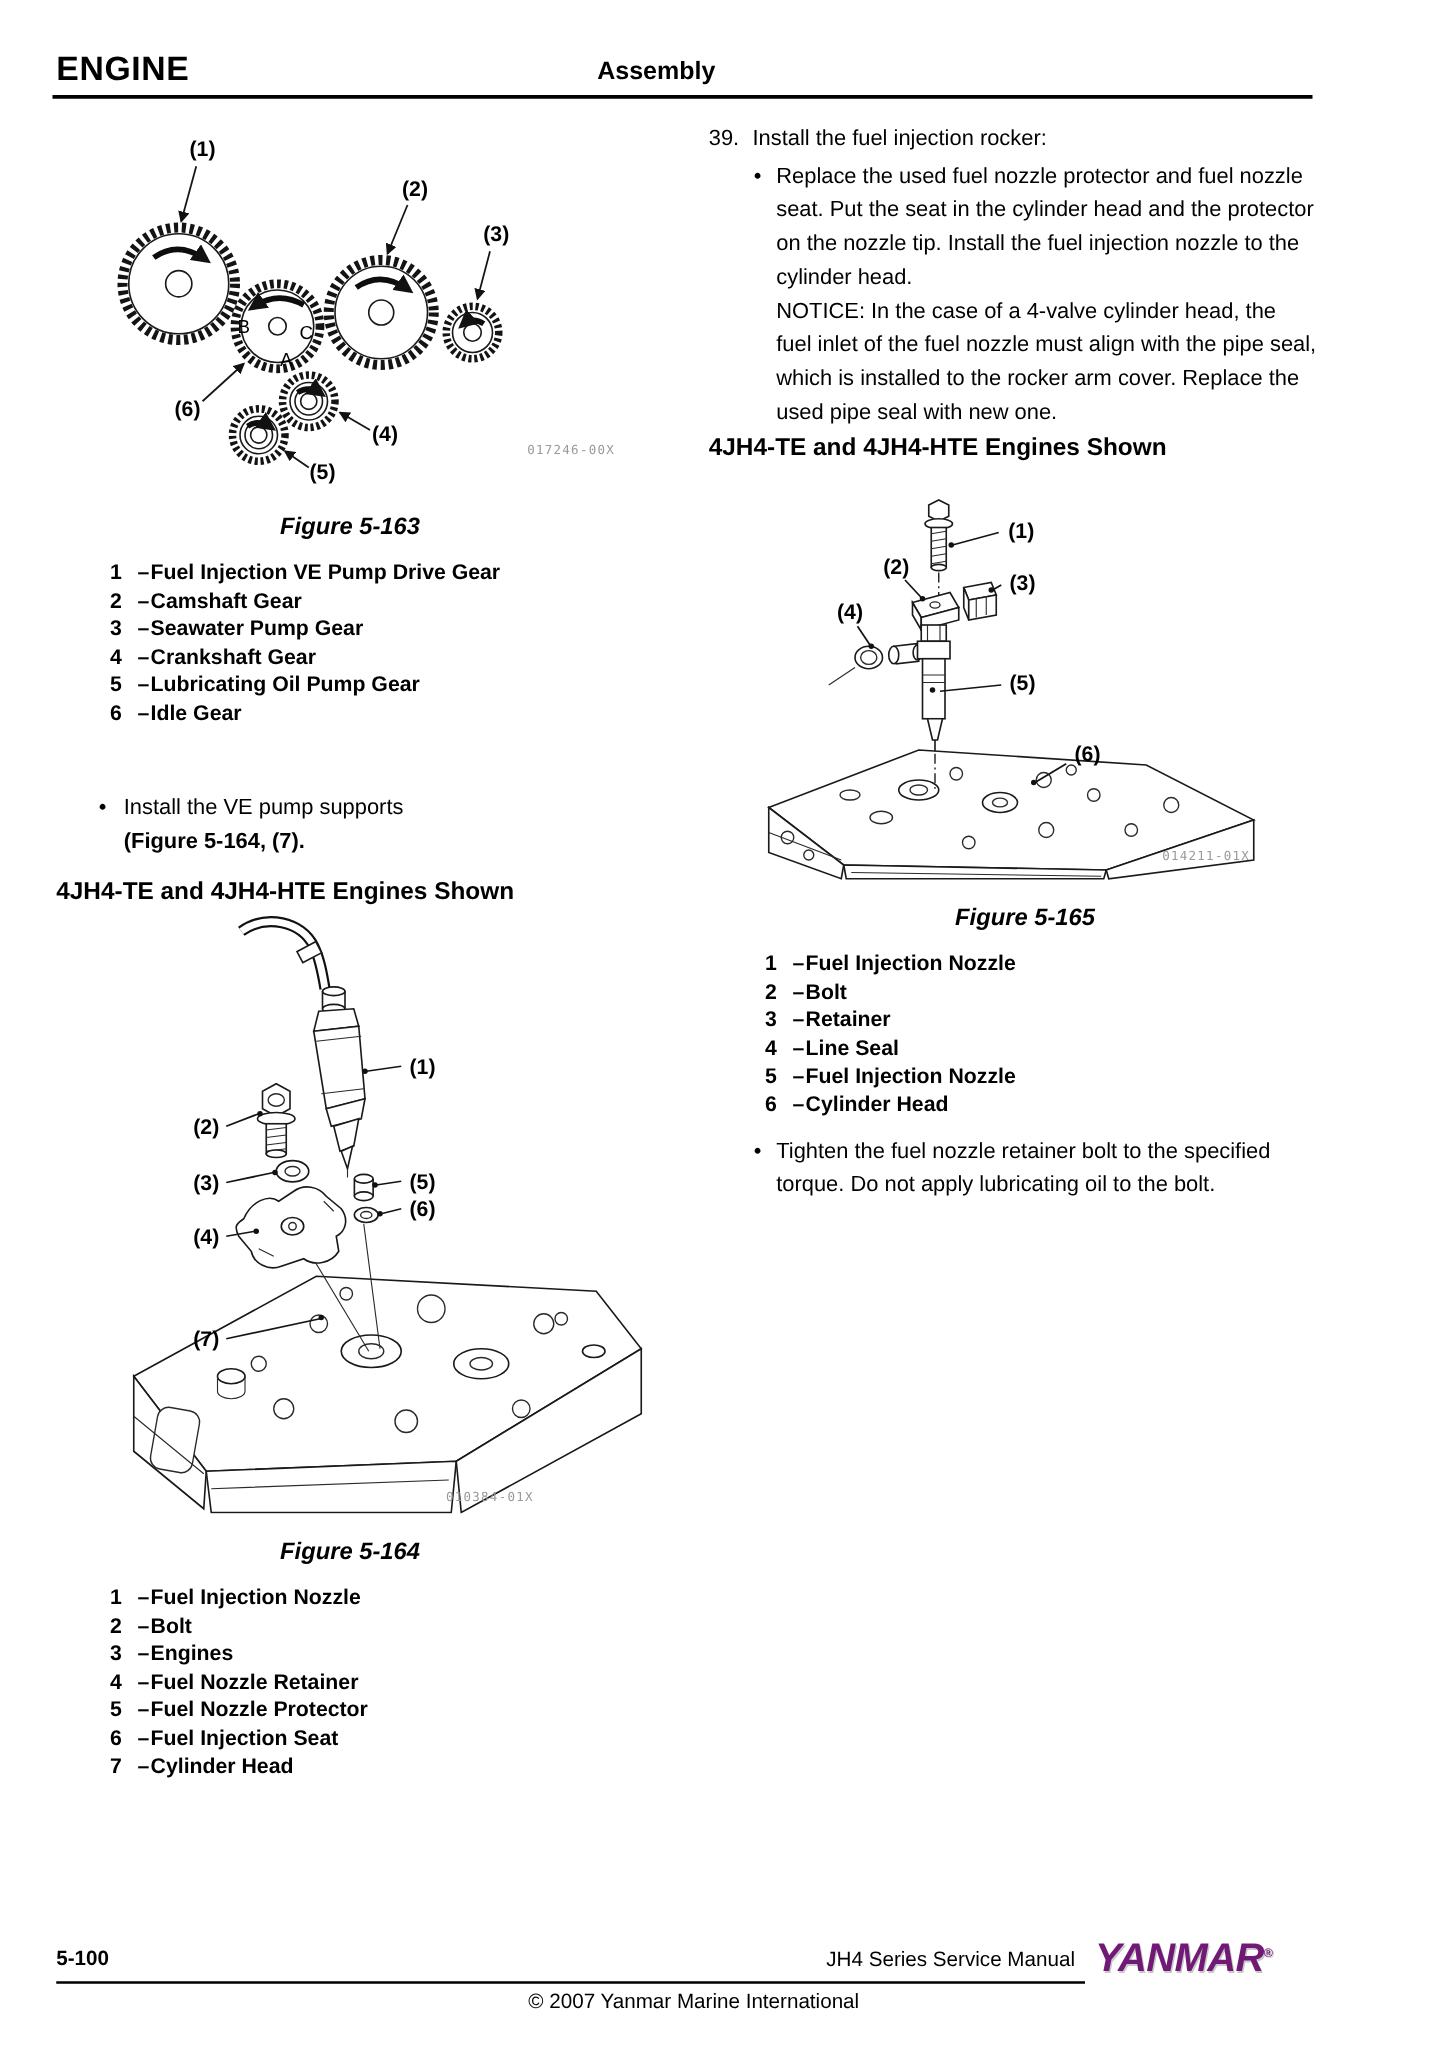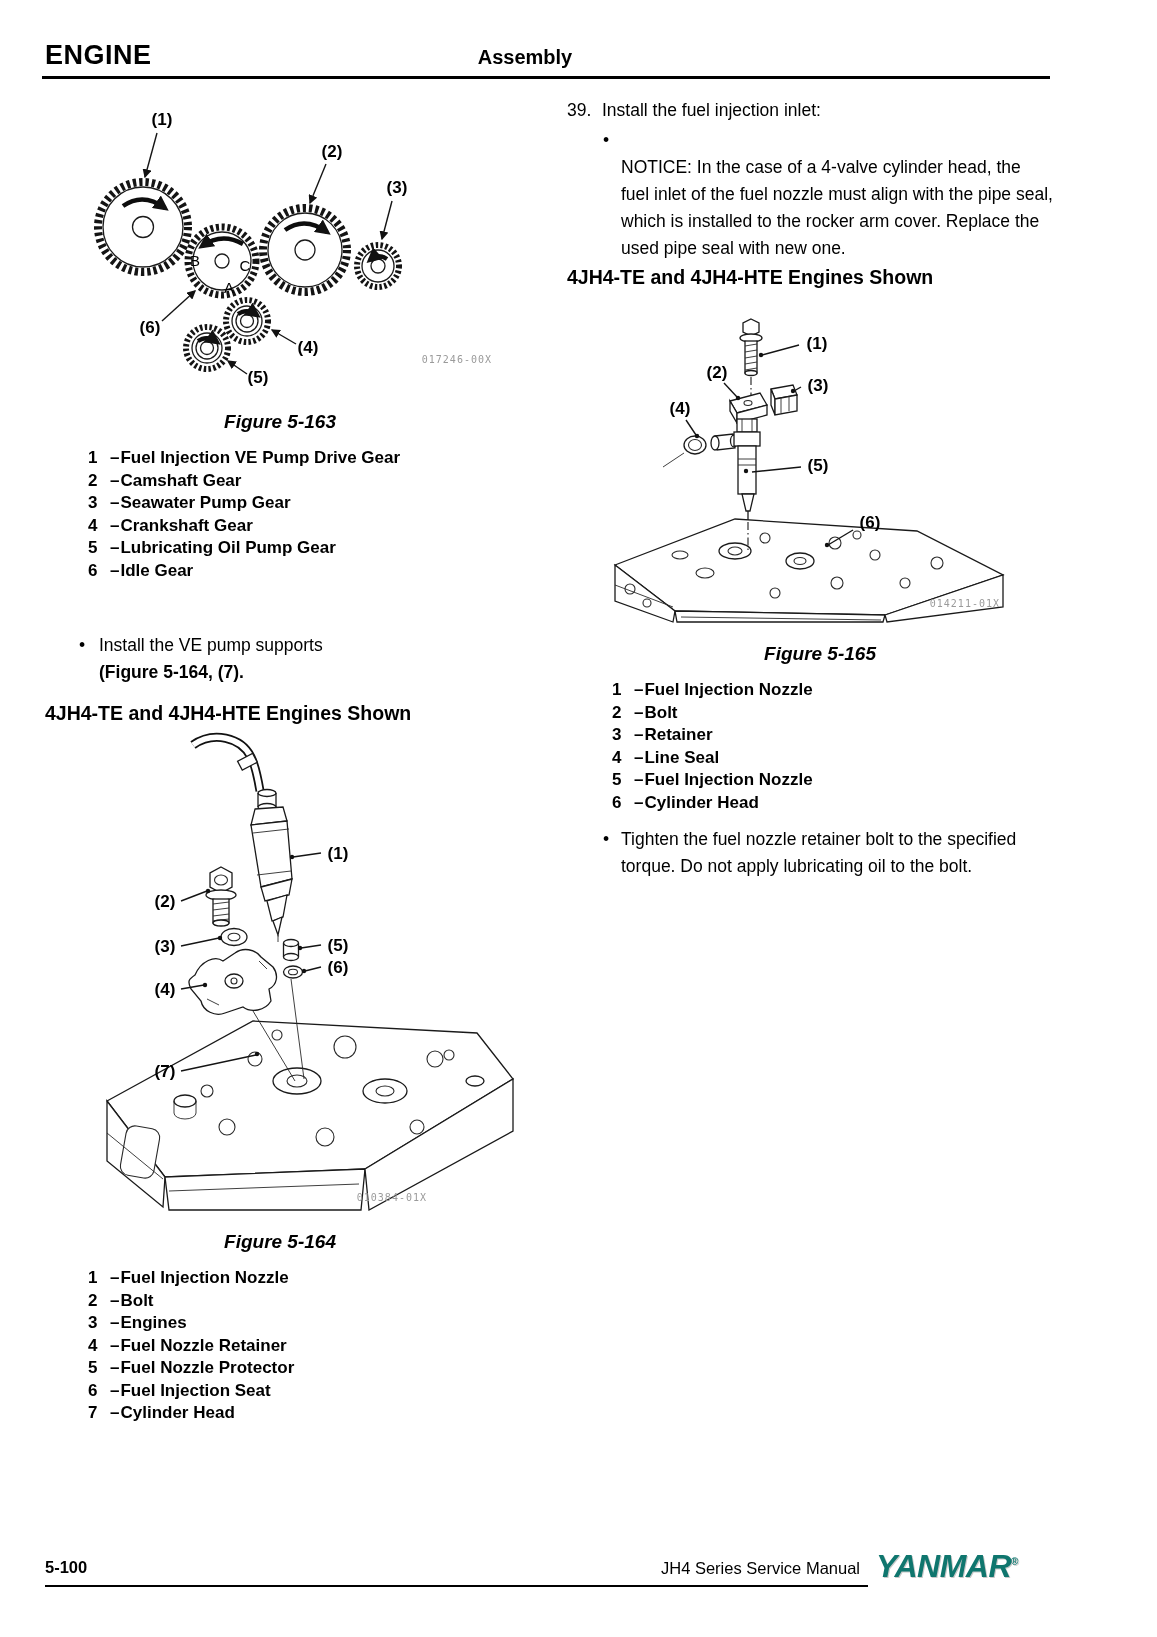--- a/index.html
+++ b/index.html
@@ -54,21 +54,21 @@
   .thin{stroke:#2a2a2a;stroke-width:.9;fill:none;}
   .callout{font-family:"Liberation Sans",sans-serif;font-size:17px;font-weight:bold;fill:#000;}
   .letter{font-family:"Liberation Sans",sans-serif;font-size:15px;fill:#000;}
   .wm{font-family:"DejaVu Sans Mono",monospace;font-size:10px;fill:#9a9a9a;letter-spacing:1px;}
 
   
   .footer-page{position:absolute;left:45px;top:1558px;font-size:16.5px;font-weight:bold;}
   .rule-bottom{position:absolute;left:45px;top:1585px;width:823px;height:2px;background:#000;}
   .footer-manual{position:absolute;left:545px;top:1559px;width:315px;text-align:right;font-size:16.5px;}
   .brand{position:absolute;left:876px;top:1548px;font-size:32px;font-weight:bold;font-style:italic;
-         letter-spacing:-.5px;color:#0f766e;text-shadow:1px 1px 0 #c9c9c9;}
+         letter-spacing:-.5px;color:#701a75;text-shadow:1px 1px 0 #c9c9c9;}
   .brand sup{font-size:10px;font-style:normal;letter-spacing:0;}
   .footer-copy{position:absolute;left:45px;top:1592px;width:1020px;text-align:center;font-size:16.5px;}
 </style>
 </head>
 <body>
 
 <div class="page">
 
   <div class="header-title">ENGINE</div>
   <div class="header-sub">Assembly</div>
@@ -334,27 +334,27 @@
           <span class="ldash">–</span>
           <span>Cylinder Head</span>
         </div>
     </div>
   </div>
 
   <div class="col-right">
 
     <div class="step-row">
       <span class="step-num">39.</span>
-      <span>Install the fuel injection inlet:</span>
+      <span>Install the fuel injection rocker:</span>
     </div>
 
     <div class="bullet-row rightcol">
       <span class="marker">•</span>
       <span class="bullet-body">
-        <br>
+        <span>Replace the used fuel nozzle protector and fuel nozzle seat. Put the seat in the cylinder head and the protector on the nozzle tip. Install the fuel injection nozzle to the cylinder head.</span><br>
         <span class="notice">NOTICE: In the case of a 4-valve cylinder head, the fuel inlet of the fuel nozzle must align with the pipe seal, which is installed to the rocker arm cover. Replace the used pipe seal with new one.</span>
       </span>
     </div>
 
     <div class="heading">4JH4-TE and 4JH4-HTE Engines Shown</div>
 
     <svg class="figsvg right" width="470" height="330" viewBox="0 0 470 330">
 
       <g>
         <path class="fw" d="M30,272 L150,226 L332,238 L418,282 L300,322 L90,318 Z"></path>
@@ -481,14 +481,15 @@
     <div class="bullet-row rightcol" style="margin-top:12px;">
       <span class="marker">•</span>
       <span class="bullet-body">Tighten the fuel nozzle retainer bolt to the specified torque. Do not apply lubricating oil to the bolt.</span>
     </div>
   </div>
 
   <div class="footer-page">5-100</div>
   <div class="rule-bottom"></div>
   <div class="footer-manual">JH4 Series Service Manual</div>
   <div class="brand"><span>YANMAR</span><sup>®</sup></div>
+  <div class="footer-copy">© 2007 Yanmar Marine International</div>
 
 </div>
 
 </body></html>

